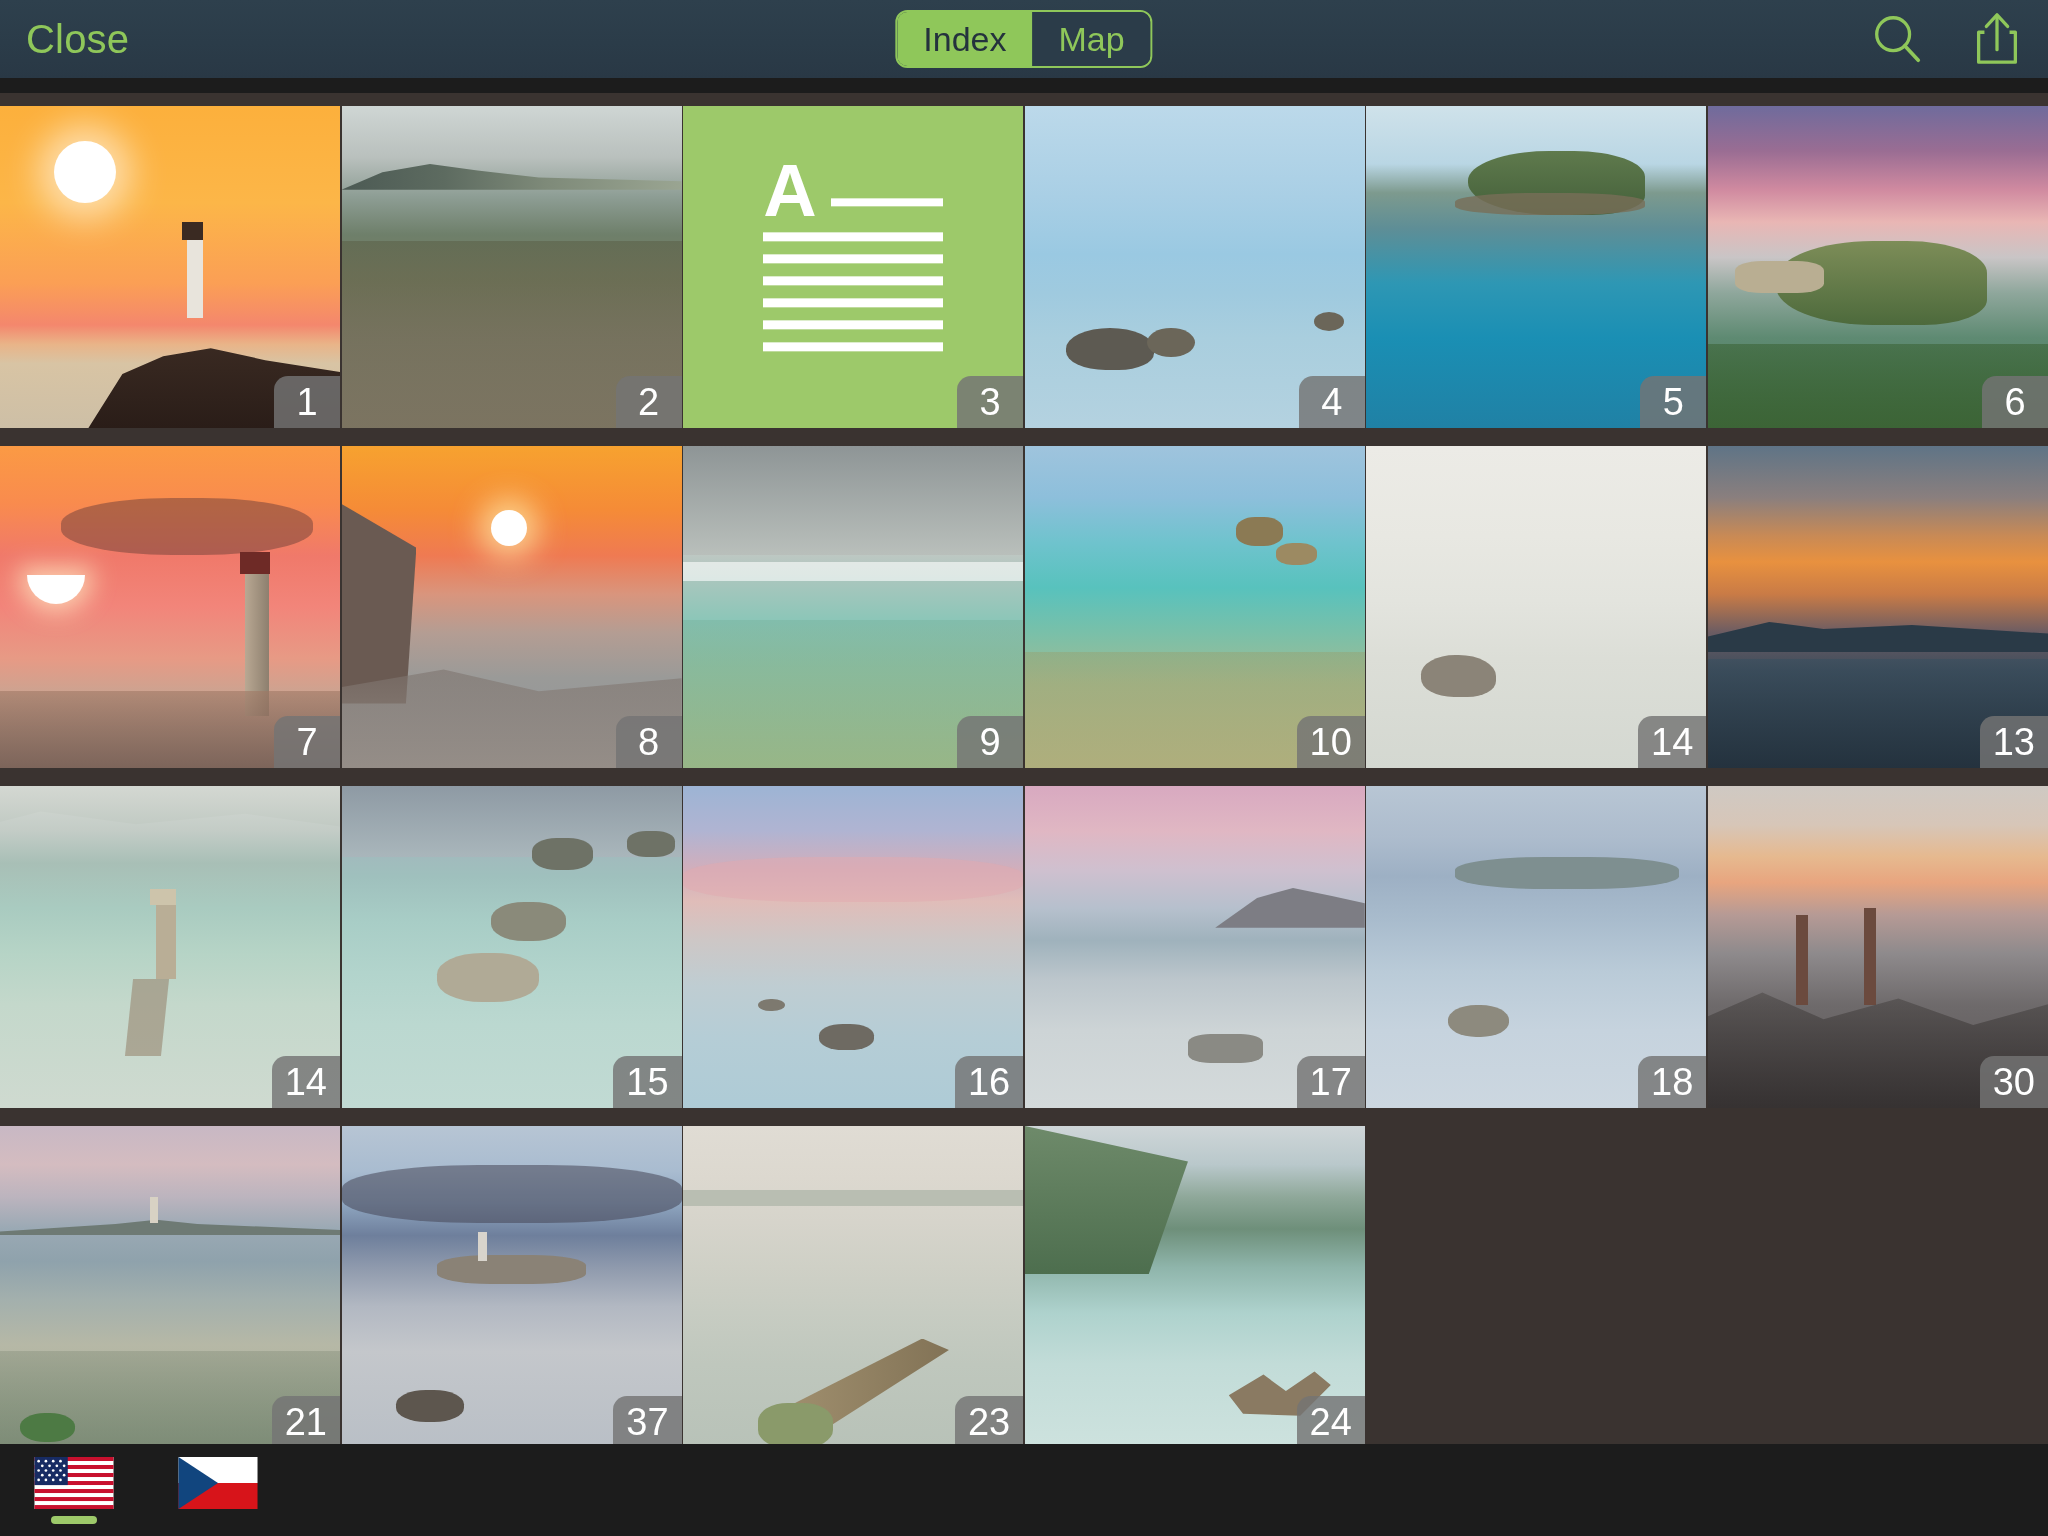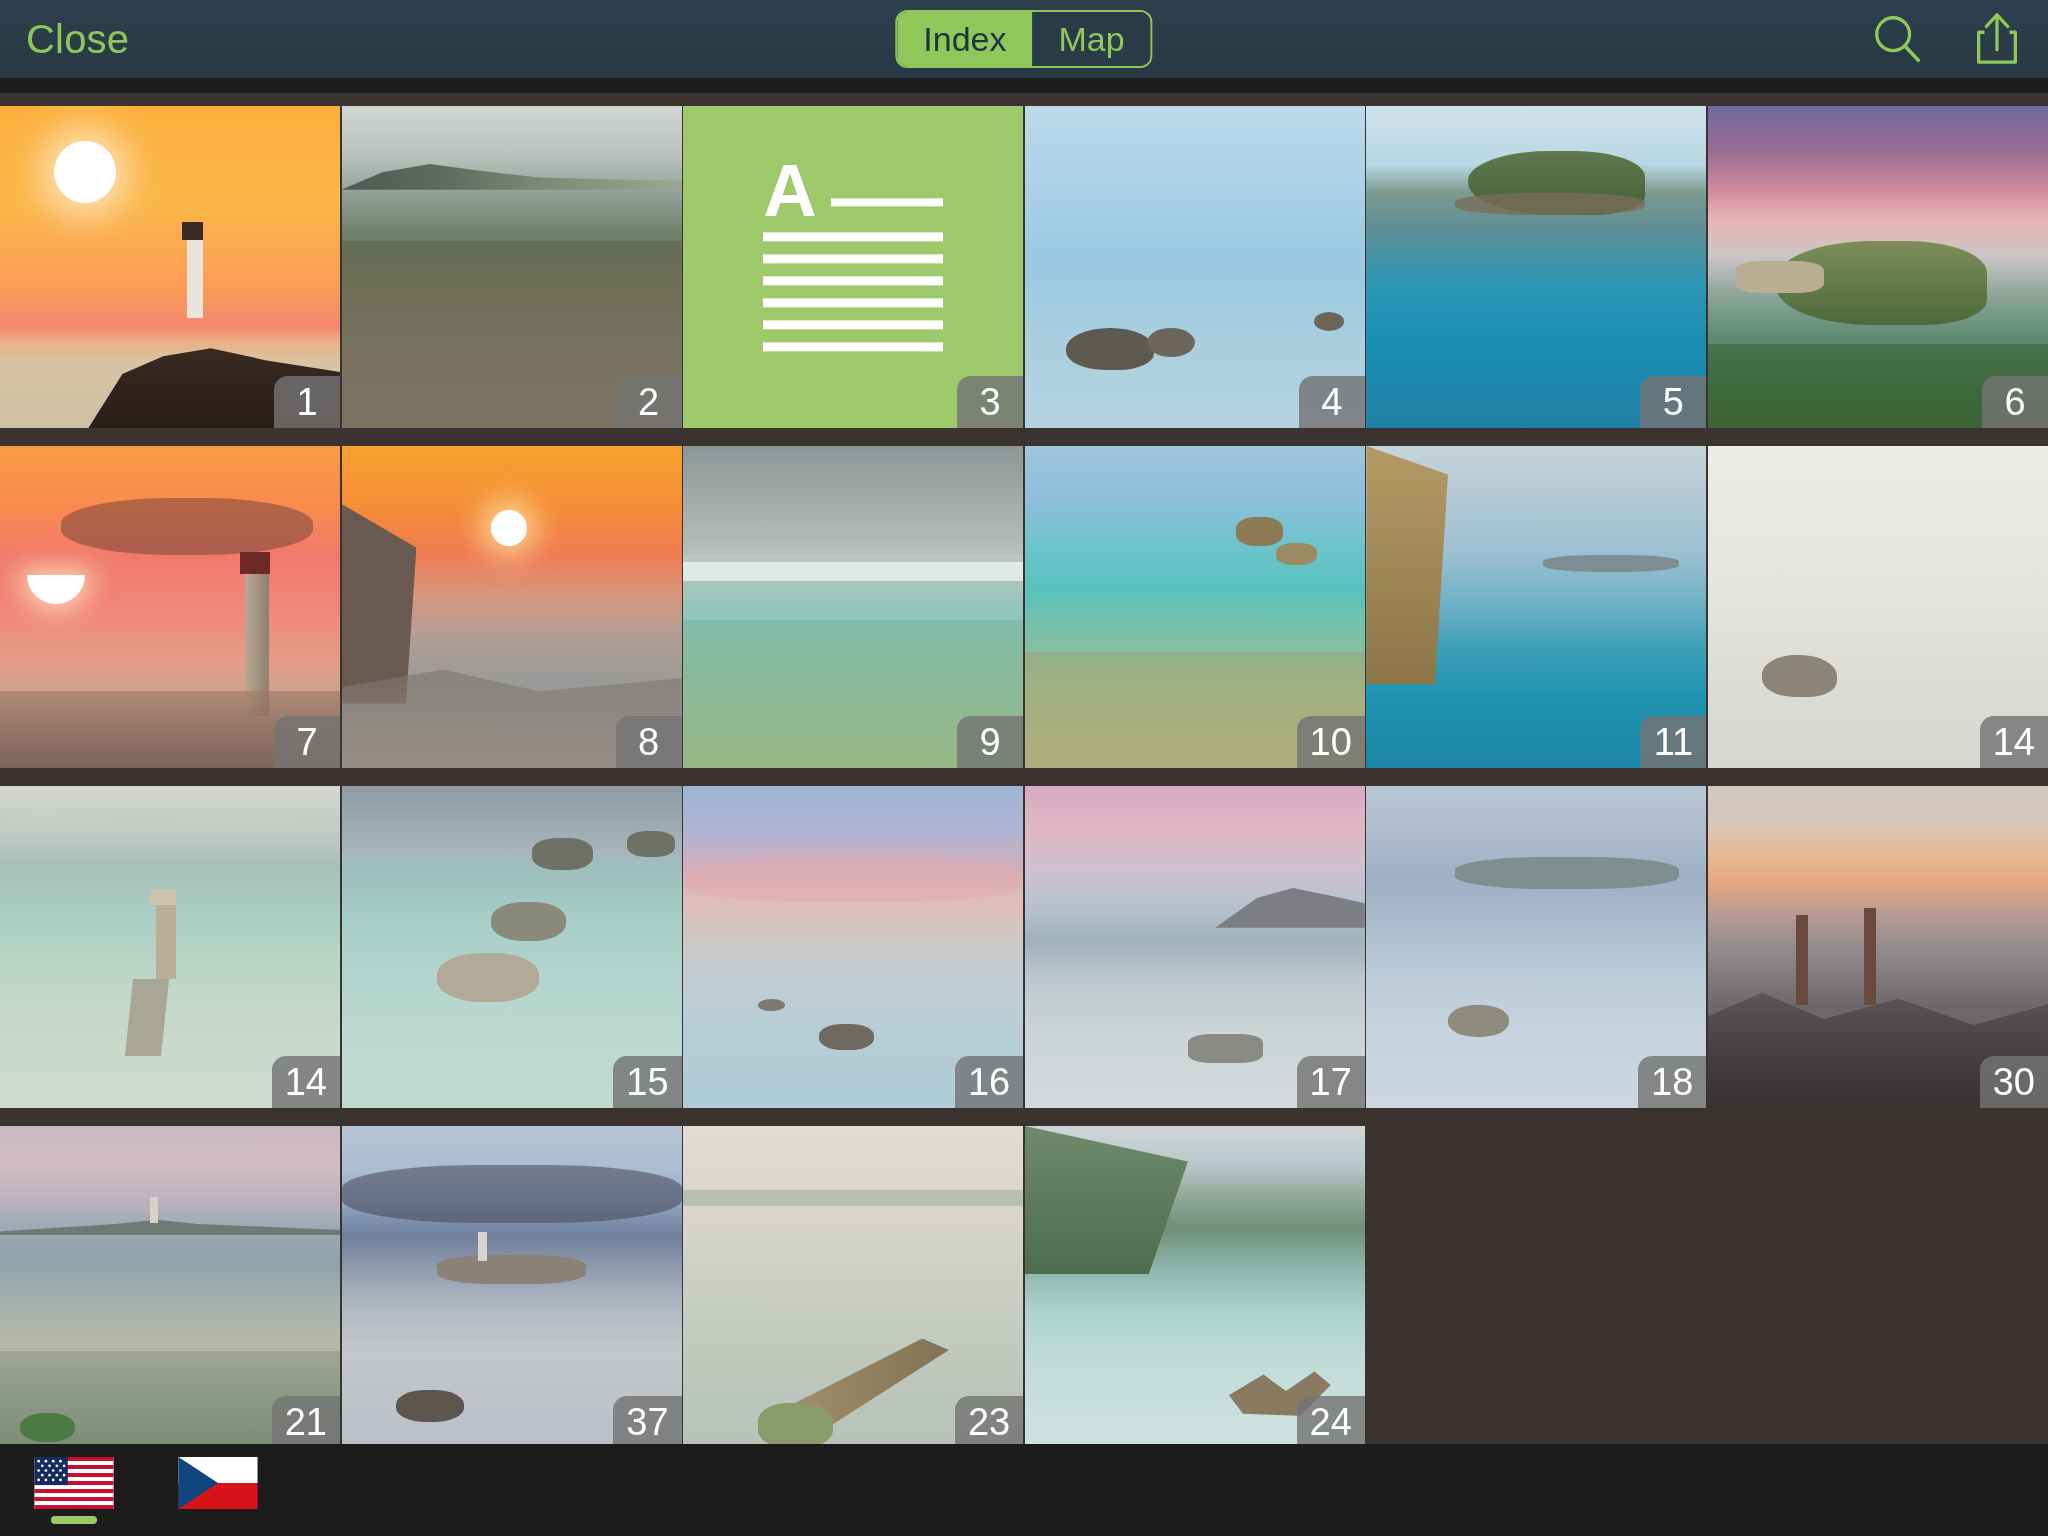--- a/index.html
+++ b/index.html
@@ -227,34 +227,34 @@
             <div class="ph" style="background:linear-gradient(180deg,#9fc4dd 0%,#8dbfdb 16%,#6fc3cd 30%,#58c2bd 44%,#79c0a9 58%,#a3bb92 74%,#b9b887 100%);">
               <div class="lay" style="left:62%;top:22%;width:14%;height:9%;border-radius:40%;background:#8b7a54;"></div>
      <div class="lay" style="left:74%;top:30%;width:12%;height:7%;border-radius:40%;background:#9c8a62;"></div>
      <div class="lay" style="left:0;bottom:0;width:100%;height:36%;background:linear-gradient(180deg,rgba(150,160,110,.45),rgba(170,170,120,.7));"></div>
             </div>
           </div>
           <div class="badge">10</div>
         </div>
         <div class="cell">
           <div class="thumb">
-            <div class="ph" style="background:linear-gradient(180deg,#c6d4da 0%,#b0c7d4 18%,#9ec0d2 32%,#78b3c6 46%,#3f9fb8 62%,#1f93b1 78%,#1d86a6 100%);">
-              <div class="lay" style="left:0;top:0;width:24%;height:74%;background:linear-gradient(180deg,#b49a64,#8c7648);clip-path:polygon(0 0,100% 12%,84% 100%,0 100%);"></div>
-     <div class="lay" style="left:52%;top:34%;width:40%;height:5%;background:#7e8d93;border-radius:40%;"></div>
-            </div>
-          </div>
-          <div class="badge">11</div>
-        </div>
-        <div class="cell">
-          <div class="thumb">
             <div class="ph" style="background:linear-gradient(180deg,#ecebe6 0%,#e8e8e2 28%,#e3e4de 48%,#dcded7 66%,#d4d8d1 100%);">
               <div class="lay" style="left:16%;bottom:22%;width:22%;height:13%;border-radius:46% 50% 38% 44%;background:#8b8478;"></div>
             </div>
           </div>
           <div class="badge">14</div>
+        </div>
+        <div class="cell">
+          <div class="thumb">
+            <div class="ph" style="background:linear-gradient(180deg,#5f7486 0%,#8a7f7e 16%,#c98a55 28%,#e8913f 36%,#c97b46 46%,#6b5c63 58%,#3d4c5b 70%,#2d3f4e 100%);">
+              <div class="lay" style="left:0;top:52%;width:100%;height:12%;background:#2a3a47;clip-path:polygon(0 60%,18% 22%,34% 40%,60% 30%,100% 52%,100% 100%,0 100%);"></div>
+     <div class="lay" style="left:0;bottom:0;width:100%;height:34%;background:linear-gradient(180deg,rgba(60,80,95,.7),#24323e);"></div>
+            </div>
+          </div>
+          <div class="badge">13</div>
         </div>
         <div class="cell">
           <div class="thumb">
             <div class="ph" style="background:linear-gradient(180deg,#d8dbd6 0%,#c3ccc6 14%,#a8bfb6 24%,#a9cbc0 38%,#b6d4c6 52%,#c4d8cb 68%,#cfdad0 100%);">
               <div class="lay" style="left:0;top:0;width:100%;height:18%;background:linear-gradient(180deg,#d4d8d2,#b9c4bd);clip-path:polygon(0 0,100% 0,100% 70%,72% 48%,40% 66%,12% 44%,0 62%);"></div>
      <div class="lay" style="left:46%;top:34%;width:20px;height:26%;background:#b9ae96;"></div>
      <div class="lay" style="left:44%;top:32%;width:26px;height:16px;background:#cdc4ab;"></div>
      <div class="lay" style="left:38%;top:60%;width:36px;height:24%;background:rgba(160,150,130,.75);transform:skewX(-6deg);"></div>
             </div>
           </div>

